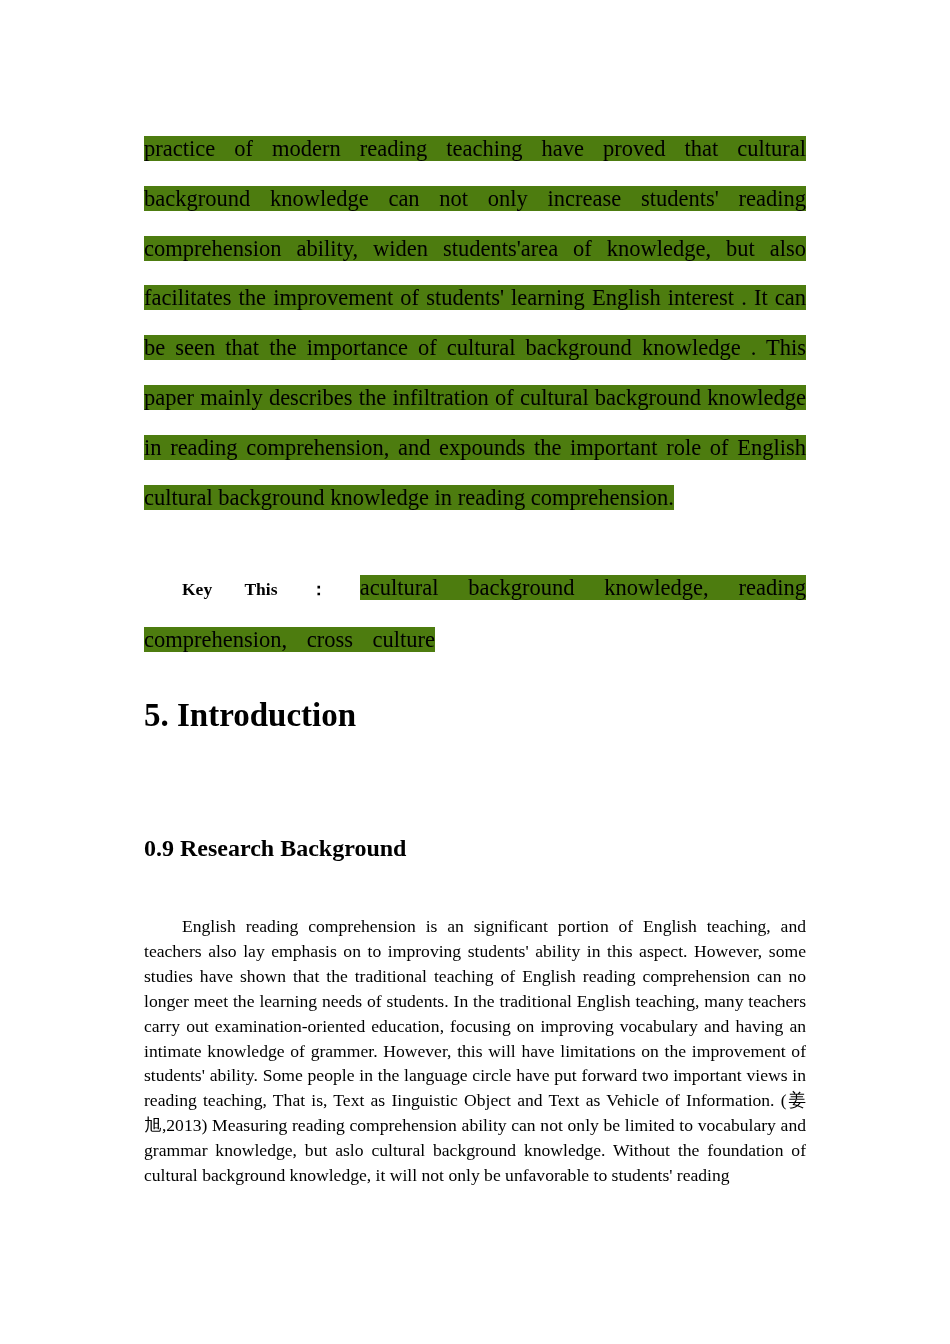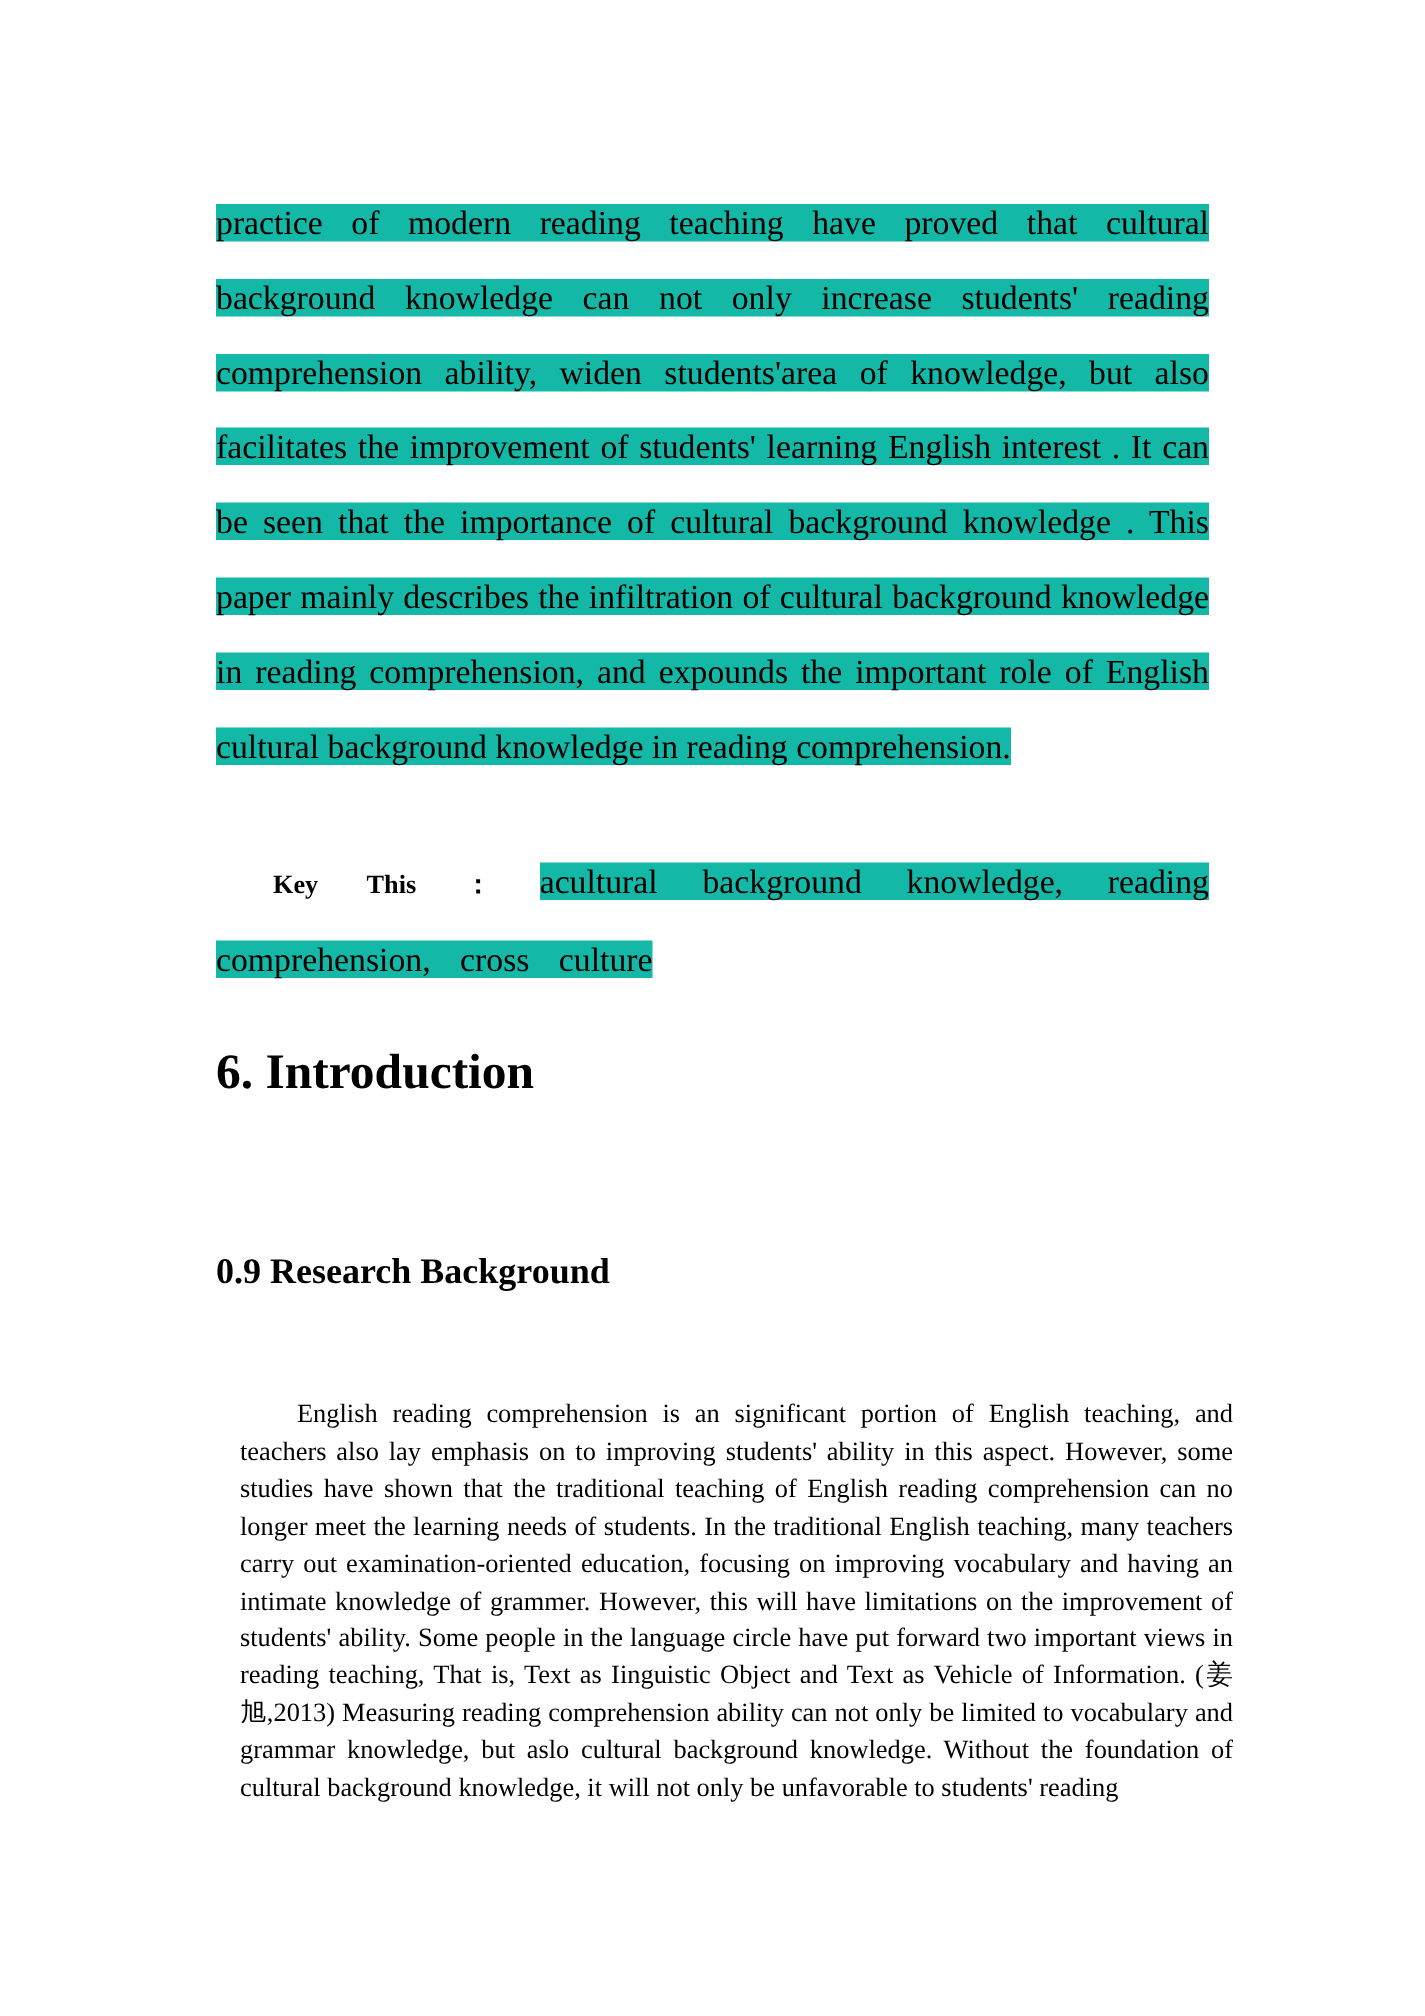--- a/index.html
+++ b/index.html
@@ -25,21 +25,21 @@
     position: absolute;
     left: 0;
     top: 124px;
     width: 662px;
     font-size: 22.5px;
     line-height: 49.8px;
     text-align: justify;
     text-align-last: left;
   }
   .hl {
-    background: #14b8a6;
+    background: #4d7c0f;
     box-decoration-break: clone;
     -webkit-box-decoration-break: clone;
   }
   .abstract p {
     margin: 0;
   }
   .keywords {
     position: absolute;
     left: 0;
     top: 563px;
@@ -78,38 +78,38 @@
     line-height: 32px;
   }
   .body-text {
     position: absolute;
     left: 0;
     top: 914px;
     width: 662px;
     font-size: 17.6px;
     line-height: 24.9px;
     text-align: justify;
-    margin: 16px;
+    margin: 0;
     text-indent: 38px;
     height: 300px;
     overflow: hidden;
   }
 </style>
 </head>
 <body>
 
 <div class="page">
 
   <div class="abstract">
     <p><span class="hl">practice of modern reading teaching have proved that cultural background knowledge can not only increase students' reading comprehension ability, widen students'area of knowledge, but also facilitates the improvement of students' learning English interest . It can be seen that the importance of cultural background knowledge . This paper mainly describes the infiltration of cultural background knowledge in reading comprehension, and expounds the important role of English cultural background knowledge in reading comprehension.</span></p>
   </div>
 
   <div class="keywords">
     <span class="kw-label">Key This ：</span><span class="hl kw-values">acultural background knowledge, reading comprehension,  cross culture</span>
   </div>
 
-  <h1 class="h1">6. Introduction</h1>
+  <h1 class="h1">5. Introduction</h1>
 
   <h2 class="h2">0.9 Research Background</h2>
 
   <p class="body-text">English reading comprehension is an significant portion of English teaching, and teachers also lay emphasis on to improving students' ability in this aspect. However, some studies have shown that the traditional teaching of English reading comprehension can no longer meet the learning needs of students. In the traditional English teaching, many teachers carry out examination-oriented education, focusing on improving vocabulary and having an intimate knowledge of grammer. However, this will have limitations on the improvement of students' ability. Some people in the language circle have put forward two important views in reading teaching, That is, Text as Iinguistic Object and Text as Vehicle of Information. (姜旭,2013) Measuring reading comprehension ability can not only be limited to vocabulary and grammar knowledge, but aslo cultural background knowledge. Without the foundation of cultural background knowledge, it will not only be unfavorable to students' reading</p>
 
 </div>
 
 </body></html>

